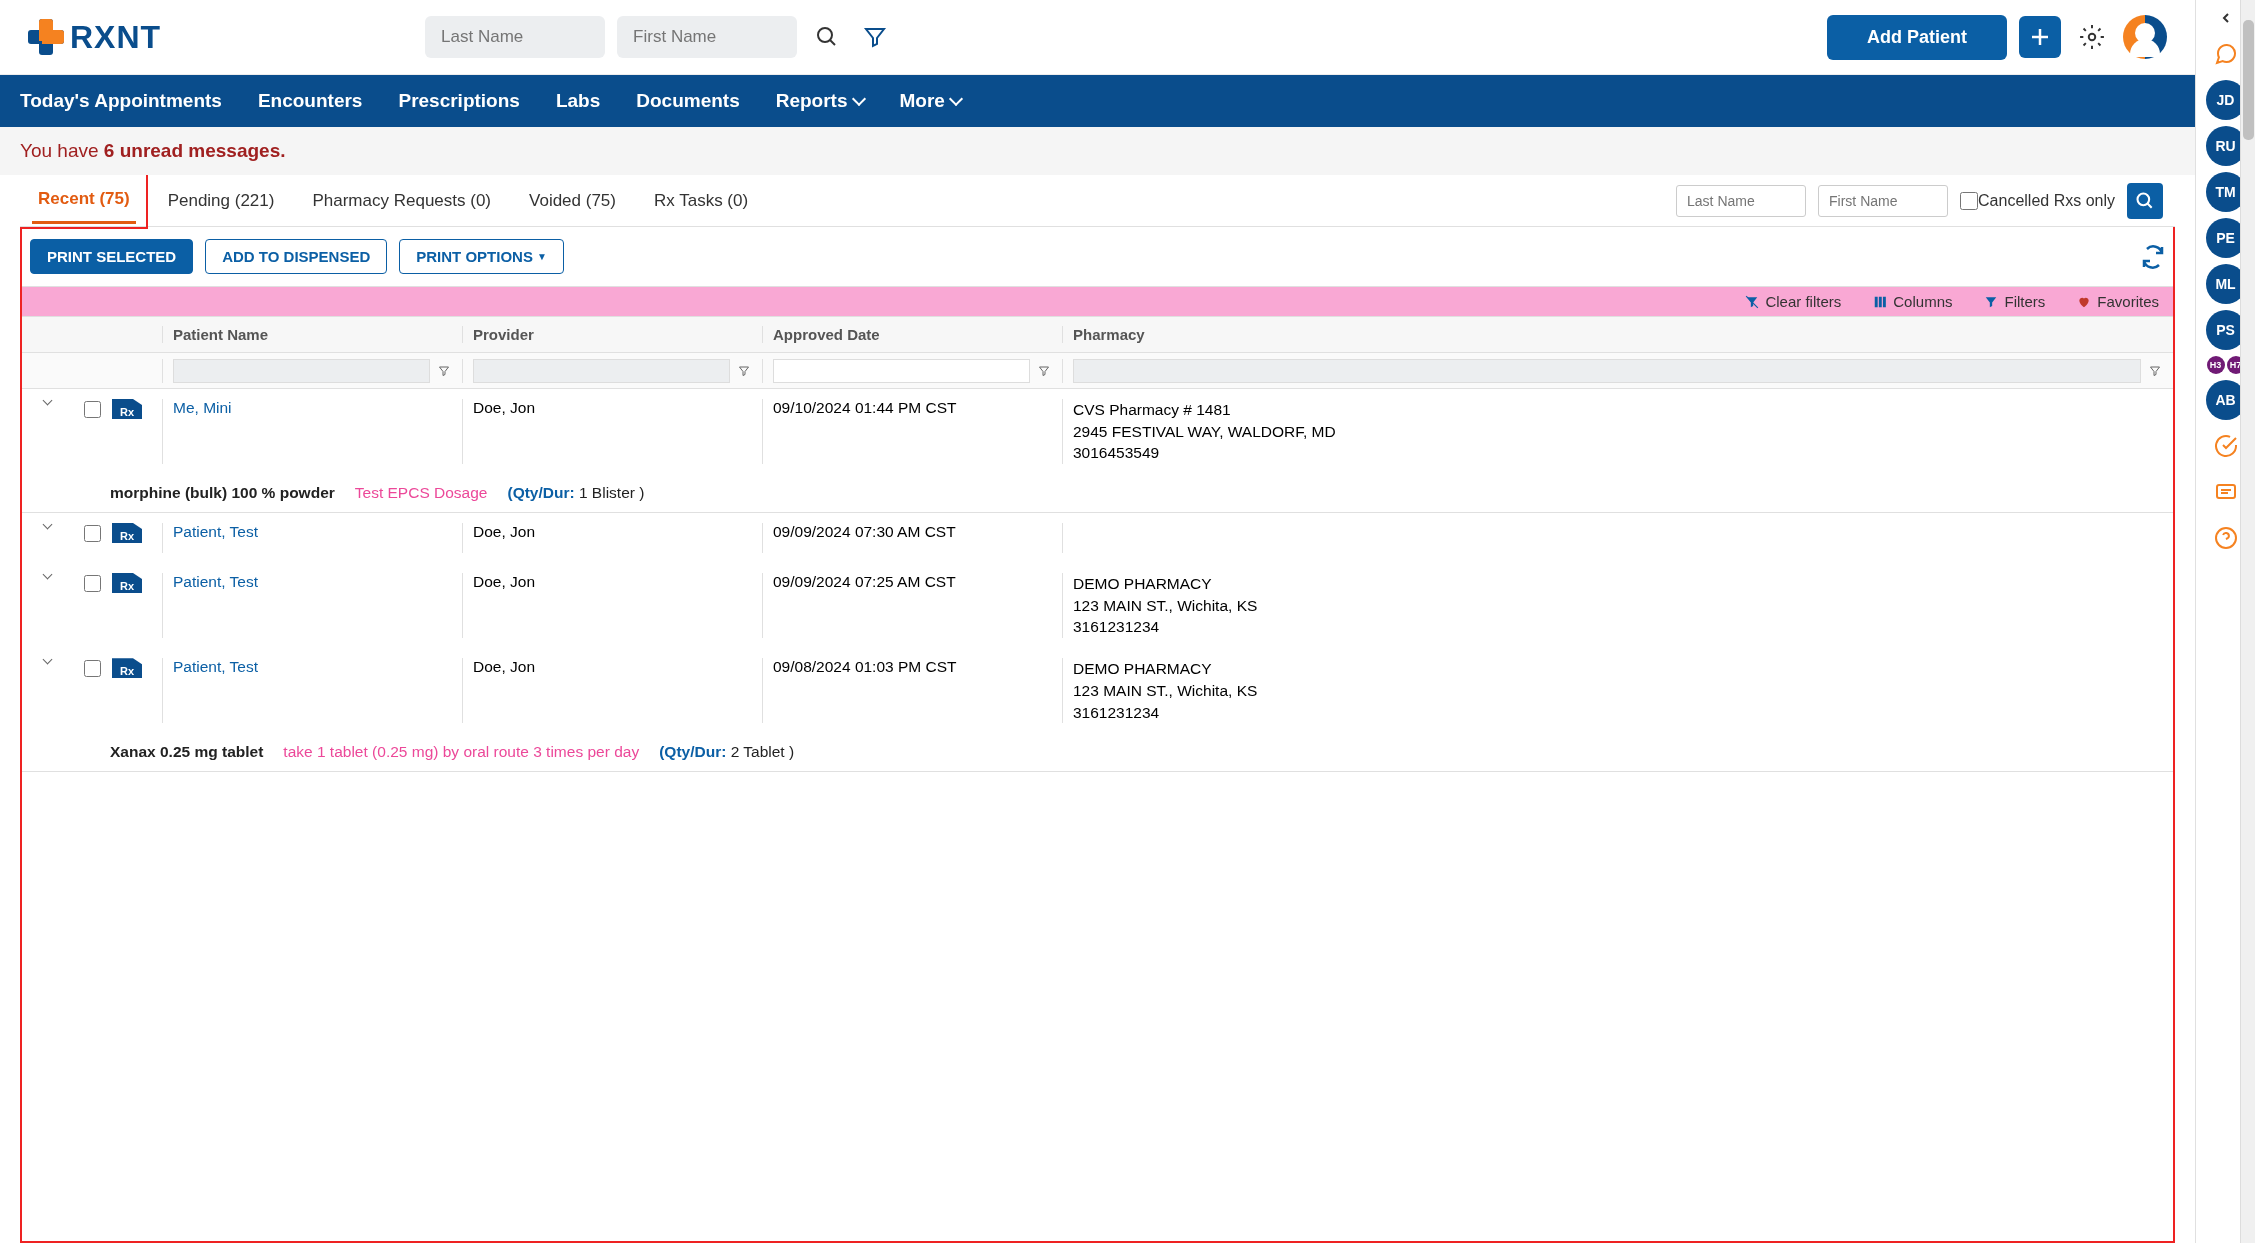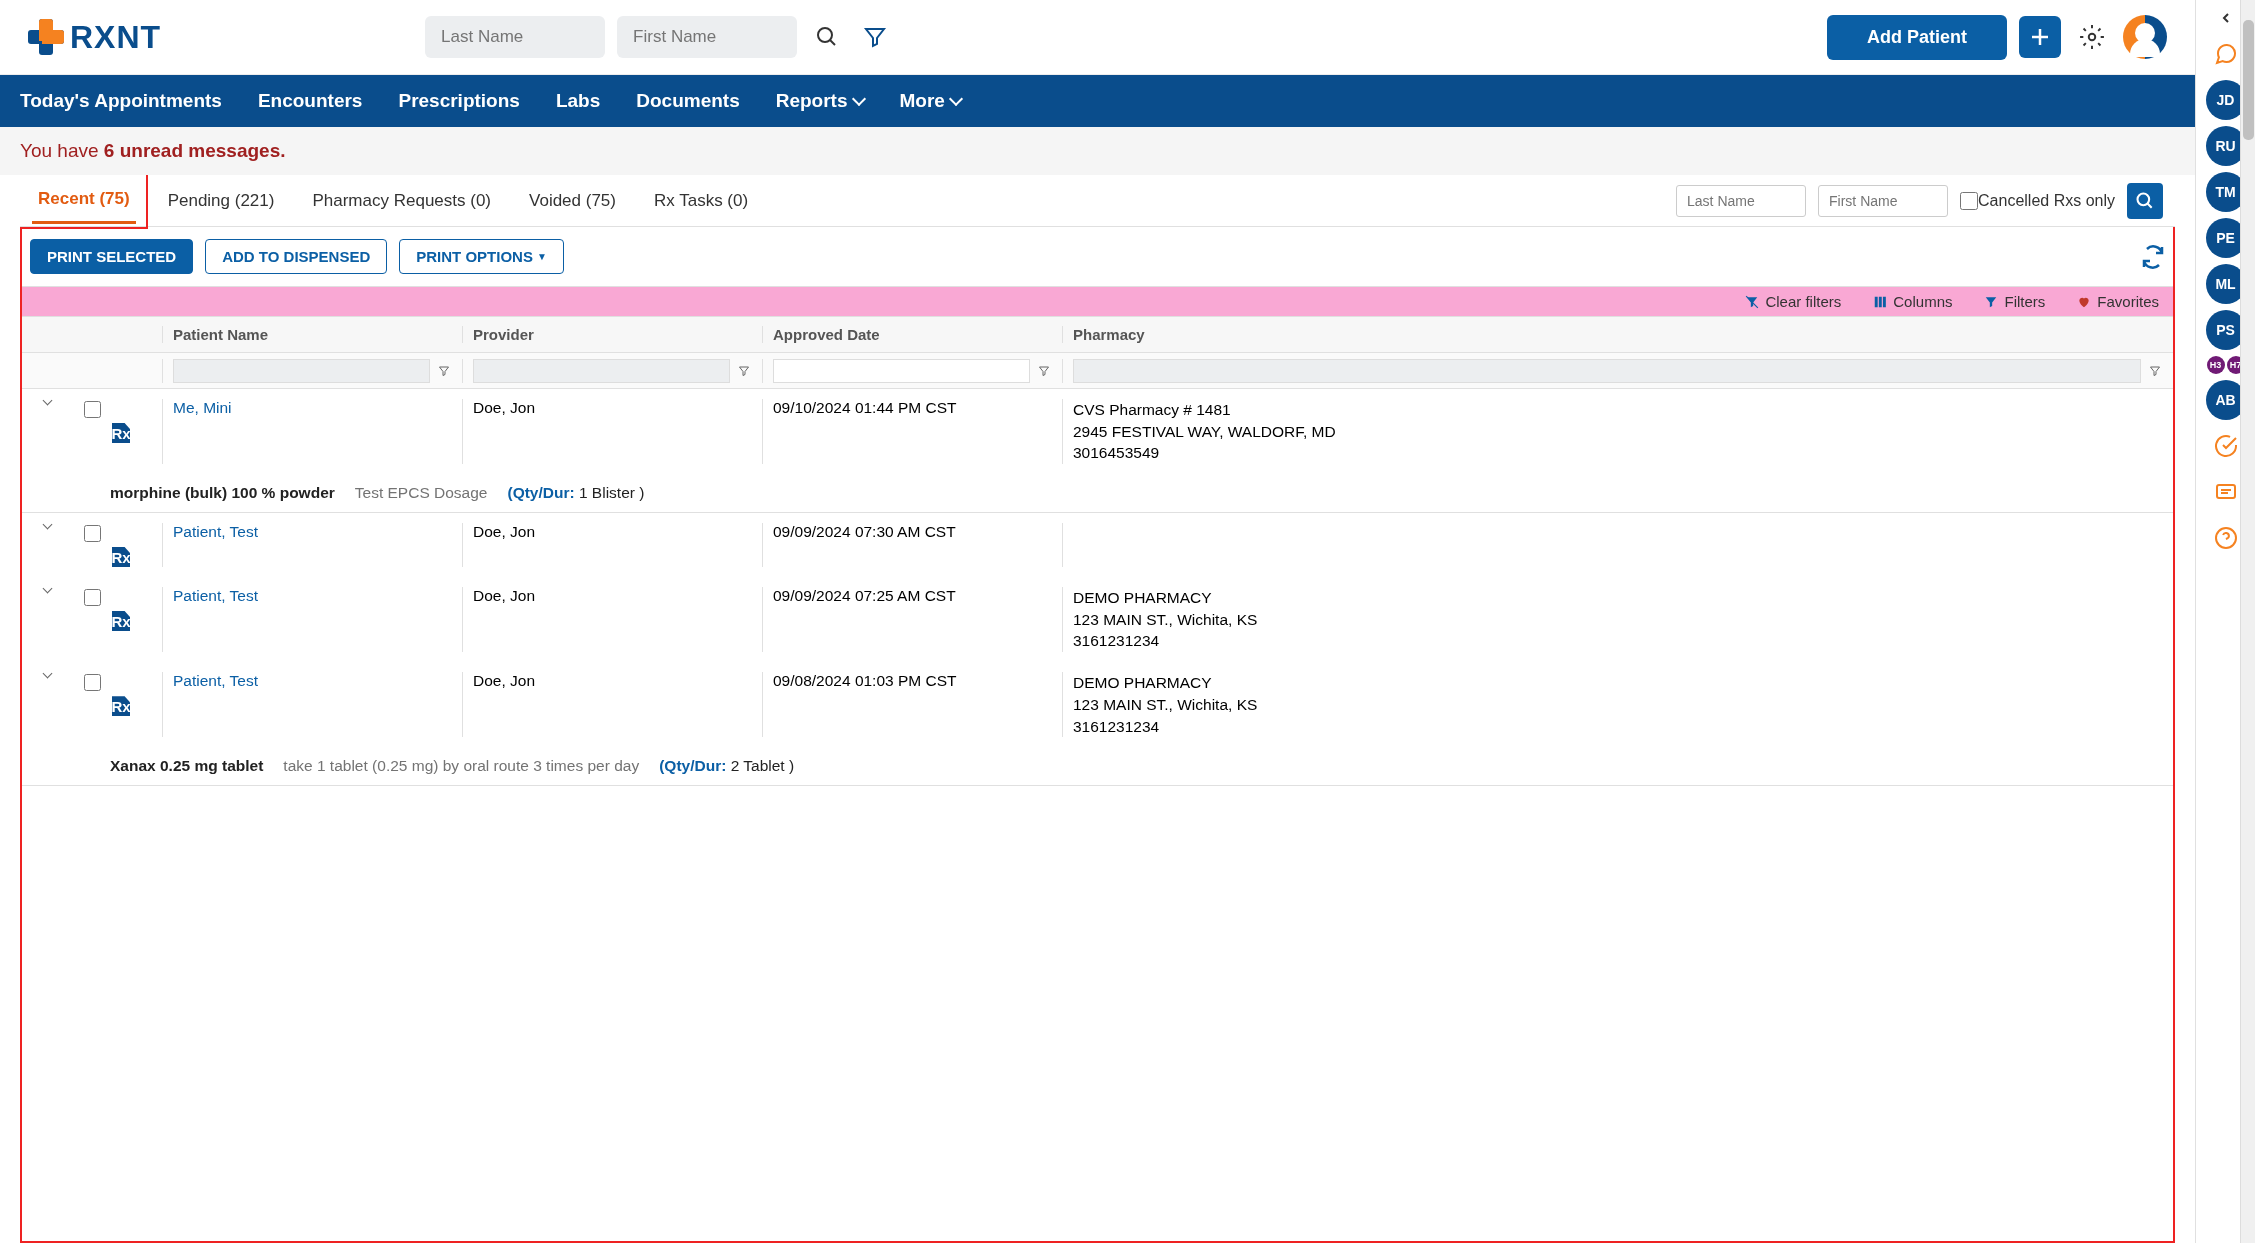--- a/index.html
+++ b/index.html
@@ -77,26 +77,26 @@
 .filter-input.white { background: #fff; }
 .filter-icon { width: 20px; display: flex; justify-content: center; cursor: pointer; }
 
 
 .data-body { flex: 1; overflow-y: auto; }
 .data-row { display: flex; padding: 10px 0; font-size: 15.5px; position: relative; min-height: 50px; }
 .data-row .col-expand { display: flex; justify-content: center; padding-top: 2px; }
 .data-row .col-check { display: flex; justify-content: center; padding-top: 2px;}
 .data-row .col-check input { width: 17px; height: 17px; }
 .data-row .col-icon { padding-top: 0; }
-.rx-icon { width: 18px; height: 20px; background: #0a4d8c; color: #fff; font-size: 15px; font-weight: bold; display: flex; align-items: flex-end; justify-content: center; padding-bottom: 1px; position: relative; clip-path: polygon(0 0, 70% 0, 100% 30%, 100% 100%, 0 100%); margin-top: 24px; }
+.rx-icon { width: 30px; height: 20px; background: #0a4d8c; color: #fff; font-size: 11px; font-weight: bold; display: flex; align-items: flex-end; justify-content: center; padding-bottom: 1px; position: relative; clip-path: polygon(0 0, 70% 0, 100% 30%, 100% 100%, 0 100%); }
 .patient-link { color: #0b5fa5; font-weight: 400; cursor: pointer; }
 .pharmacy-text { line-height: 1.4; }
 .med-row { display: flex; align-items: center; padding: 10px 0 10px 88px; gap: 20px; font-size: 15.5px; border-bottom: 1px solid #e0e0e0; flex-wrap: wrap; }
 .med-name { font-weight: 700; color: #222; }
-.med-sig { color: #737373; }
+.med-sig { color: #ec4899; }
 .qty-label { color: #0b5fa5; font-weight: 600; }
 .qty-paren { color: #222; }
 
 
 .chevron-down { display: inline-block; width: 10px; height: 10px; border-right: 2px solid currentColor; border-bottom: 2px solid currentColor; transform: rotate(45deg); margin-top: -4px; }
 .chevron-down.small { width: 7px; height: 7px; border-width: 1.5px; color: #666; }
 
 
 .rail-btn { width: 40px; height: 40px; border-radius: 50%; display: flex; align-items: center; justify-content: center; font-size: 14px; font-weight: 600; color: #fff; cursor: pointer; }
 .rail-icon { width: 40px; height: 40px; display: flex; align-items: center; justify-content: center; cursor: pointer; }

